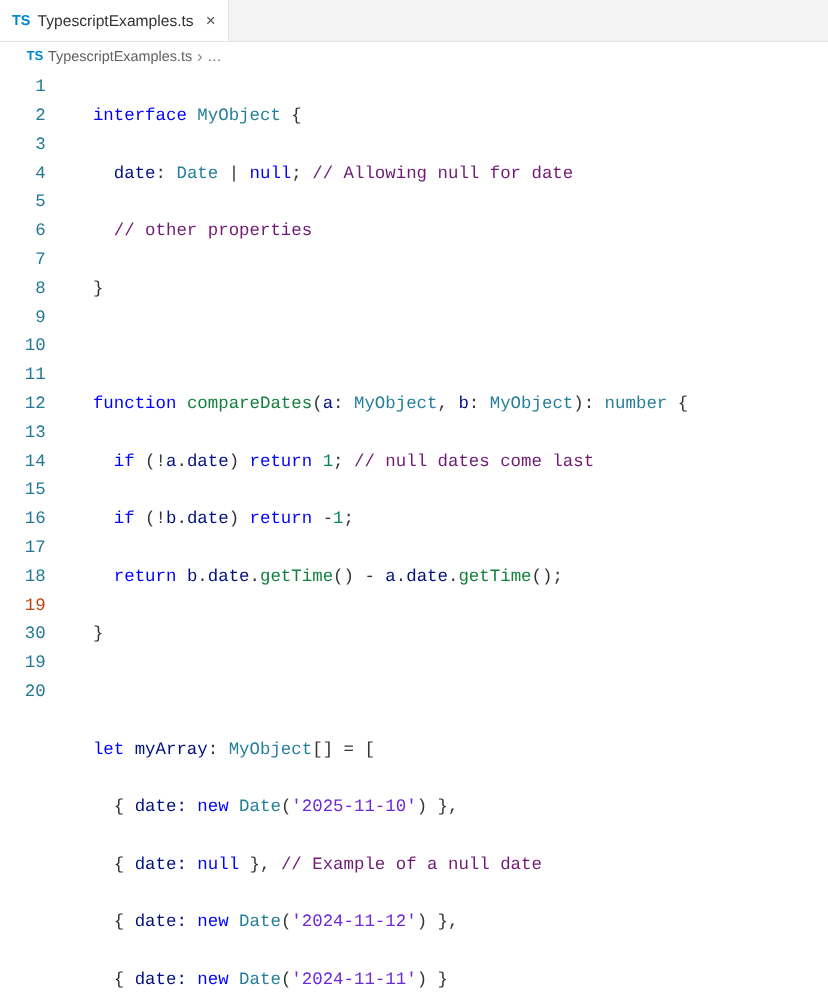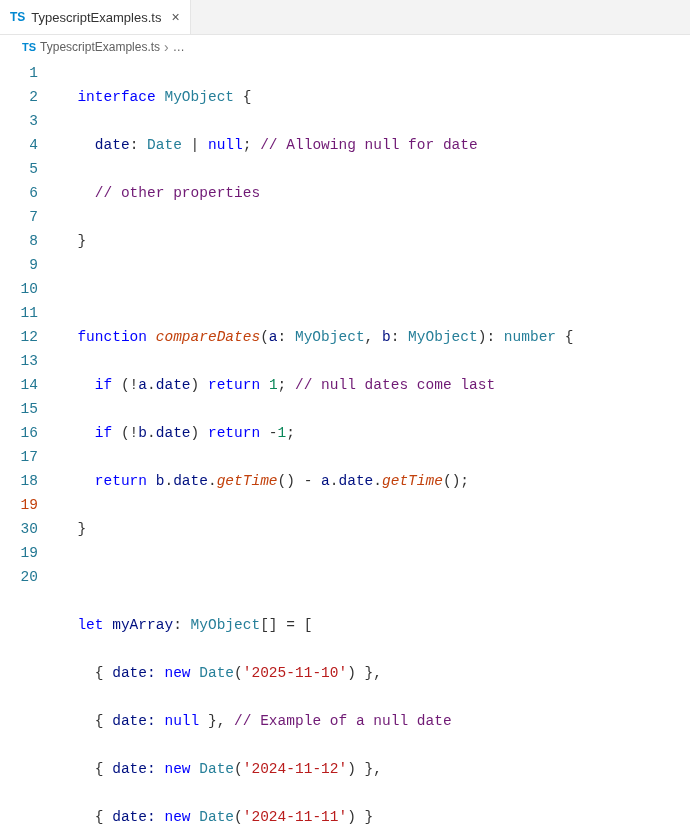--- a/index.html
+++ b/index.html
@@ -67,24 +67,24 @@
     padding-right: 22px;
     user-select: none;
   }
   .gutter .current { color: #c2410c; }
   .code {
     white-space: pre;
     flex: 1;
   }
   .kw { color: #0000ff; }
   .type { color: #267f99; }
-  .fn { color: #c2410c; font-style: italic; }
+  .fn { color: #15803d; }
   .var { color: #001080; }
   .num { color: #098658; }
-  .str { color: #b91c1c; }
+  .str { color: #6d28d9; }
   .com { color: #701a75; }
   .line { height: 24px; }
 </style>
 </head>
 <body>
 
 <div class="tab-bar">
   <div class="tab">
     <span class="ts-icon">TS</span>
     <span>TypescriptExamples.ts</span>

